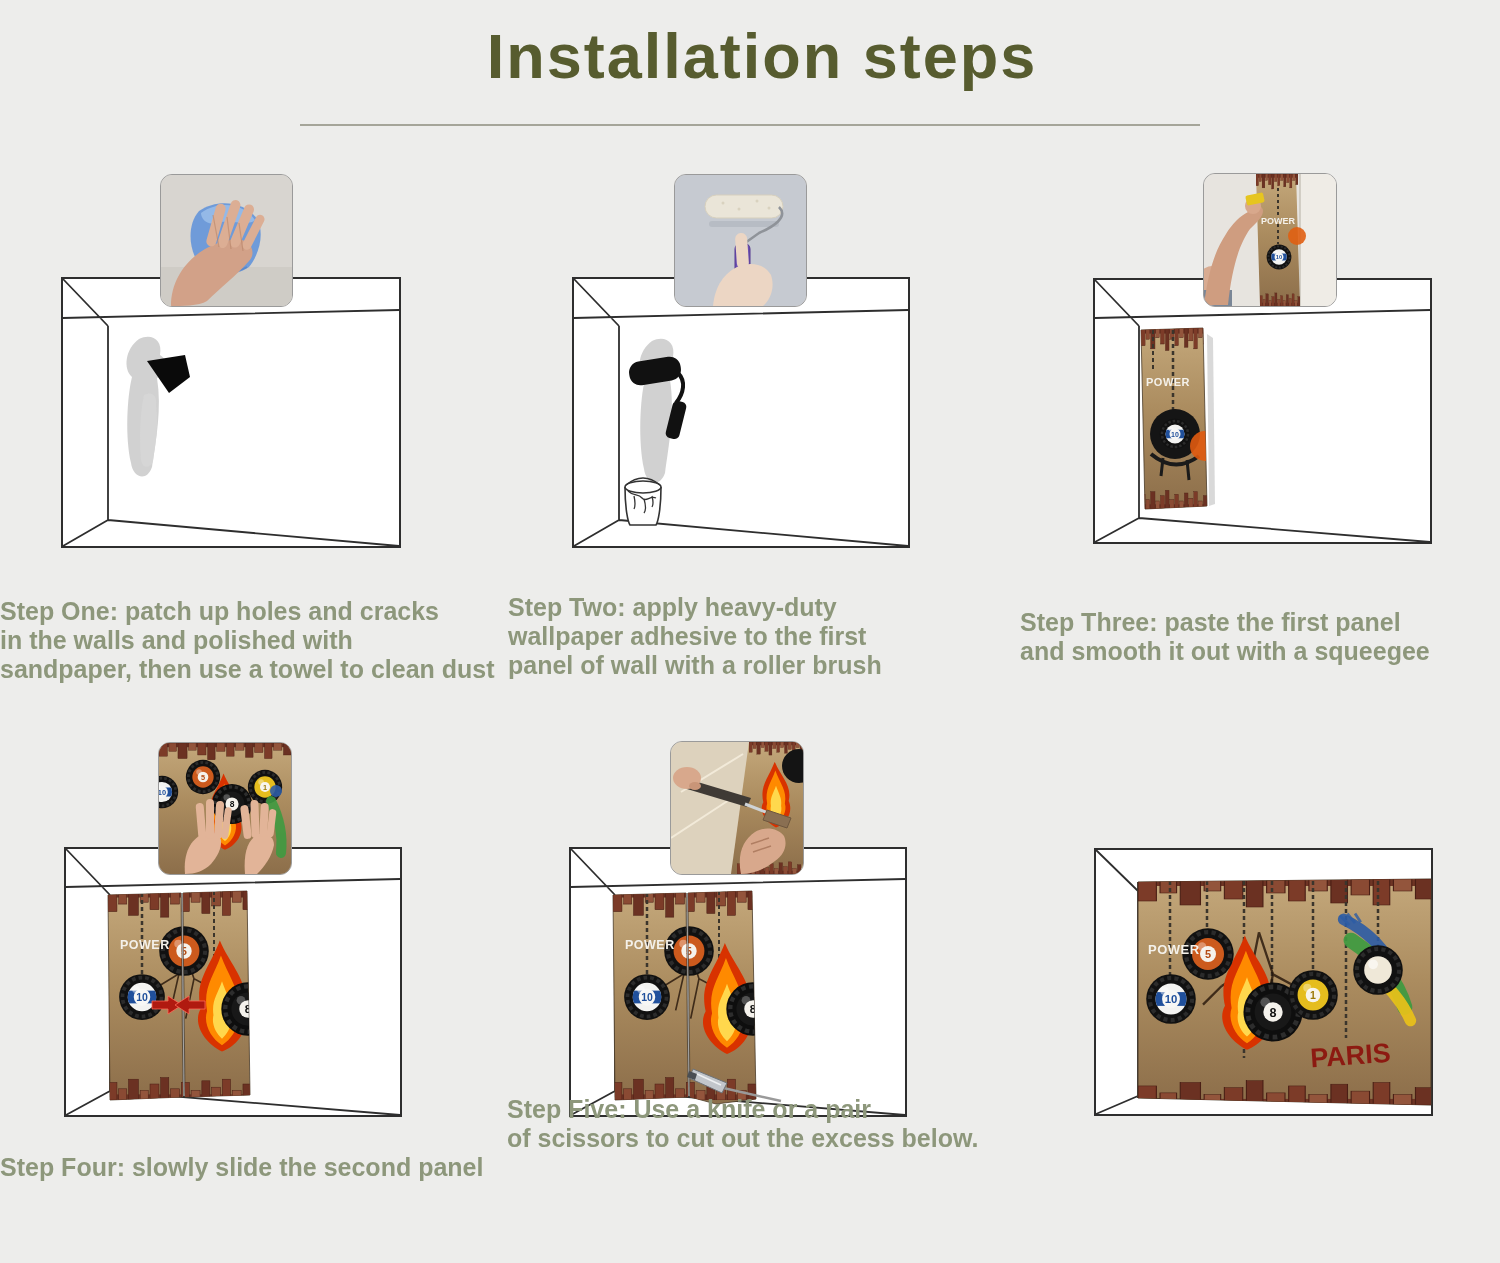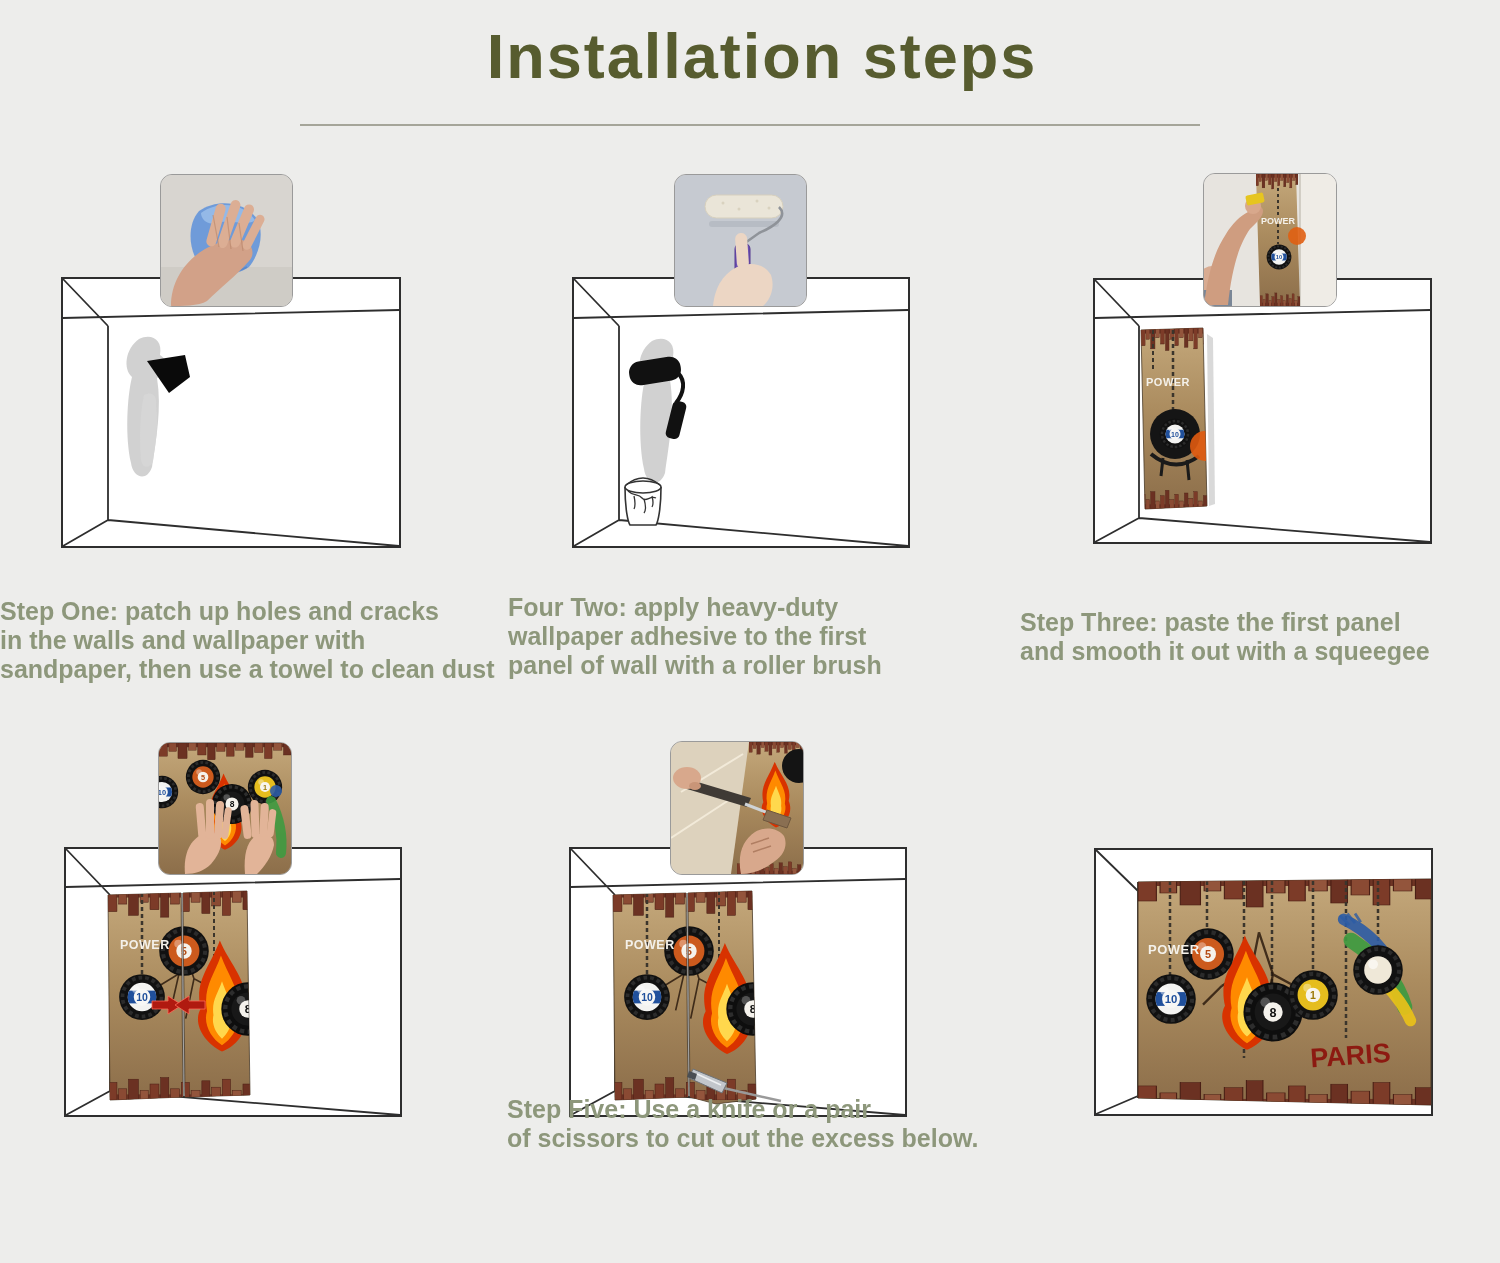--- a/index.html
+++ b/index.html
@@ -142,21 +142,21 @@
           <rect x="63" y="24" width="10" height="50" rx="5" transform="rotate(19 68 49)"></rect>
           <rect x="76" y="28" width="10" height="46" rx="5" transform="rotate(23 81 51)"></rect>
           <rect x="88" y="38" width="9" height="38" rx="4.5" transform="rotate(27 92 57)"></rect>
         </g>
         <path d="M58,72 L52,40 M70,74 L66,42 M82,76 L78,48" stroke="#b88468" stroke-width="1.2" opacity="0.6" fill="none"></path>
       </g>
     </svg>
   </div>
   <div class="caption" style="left:0;top:597px;width:500px">
     <div>Step One: patch up holes and cracks</div>
-    <div>in the walls and wallpaper with</div>
+    <div>in the walls and polished with</div>
     <div>sandpaper, then use a towel to clean dust</div>
   </div>
 
   <div class="room" style="left:572px;top:277px">
     <svg width="338" height="271" viewBox="0 0 338 271">
       <rect x="1" y="1" width="336" height="269" fill="#ffffff" stroke="#2e2e2e" stroke-width="2"></rect>
       <path d="M2,41 L336,33 M2,2 L47,49 M47,49 L47,243 M2,269 L47,243 M47,243 L336,269" stroke="#2e2e2e" stroke-width="1.8" fill="none"></path>
       <path d="M80,64 C92,58 104,64 101,80 C111,86 107,99 98,103 C103,134 97,168 93,196 C88,211 74,207 72,192 C66,164 68,122 73,102 C64,94 66,74 80,64 Z" fill="#c9c9c9" opacity="0.85"></path>
       <g>
         <rect x="57" y="82" width="52" height="24" rx="11" fill="#111" transform="rotate(-9 83 94)"></rect>
@@ -185,21 +185,21 @@
         <path d="M104,32 C114,42 98,52 84,58 L70,68" stroke="#8f9399" stroke-width="2.5" fill="none"></path>
         <rect x="60" y="68" width="15" height="32" rx="6" fill="#6b4fb2" stroke="#55398f" stroke-width="1"></rect>
       </g>
       <g>
         <rect x="61" y="58" width="12" height="36" rx="6" fill="#ecd6c4" transform="rotate(-4 67 76)"></rect>
         <path d="M38,131 C40,110 50,98 62,92 C76,86 90,89 96,100 C100,112 96,124 88,131 Z" fill="#ecd6c4"></path>
       </g>
     </svg>
   </div>
   <div class="caption" style="left:508px;top:593px;width:485px">
-    <div>Four Two: apply heavy-duty</div>
+    <div>Step Two: apply heavy-duty</div>
     <div>wallpaper adhesive to the first</div>
     <div>panel of wall with a roller brush</div>
   </div>
 
   <div class="room" style="left:1093px;top:278px">
     <svg width="339" height="266" viewBox="0 0 339 266">
       <defs>
           <clipPath id="clip-p3">
             <polygon points="48,52 110,50 114,228 52,231"></polygon>
           </clipPath>
@@ -310,20 +310,21 @@
         <rect x="64" y="64" width="7" height="32" rx="3.5" transform="rotate(8 67 80)"></rect>
         <path d="M86,131 C84,108 90,95 100,91 C108,89 115,94 115,102 C113,113 106,123 98,131 Z"></path>
         <rect x="83" y="62" width="8" height="34" rx="4" transform="rotate(-7 87 79)"></rect>
         <rect x="92" y="57" width="8" height="38" rx="4" transform="rotate(-2 96 76)"></rect>
         <rect x="101" y="60" width="8" height="34" rx="4" transform="rotate(3 105 77)"></rect>
         <rect x="109" y="66" width="7" height="28" rx="3.5" transform="rotate(7 112 80)"></rect>
       </g>
     </svg>
   </div>
   <div class="caption" style="left:0;top:1153px;width:485px">
+    <div>Step Four: slowly slide the second panel</div>
   </div>
 
   <div class="room" style="left:569px;top:847px">
     <svg width="338" height="270" viewBox="0 0 338 270">
       <defs>
           <clipPath id="clip-p5">
             <polygon points="44,48 117,46 119,250 46,253"></polygon>
             <polygon points="119,46 183,44 187,252 147,257 121,250"></polygon>
           </clipPath>
         </defs>

